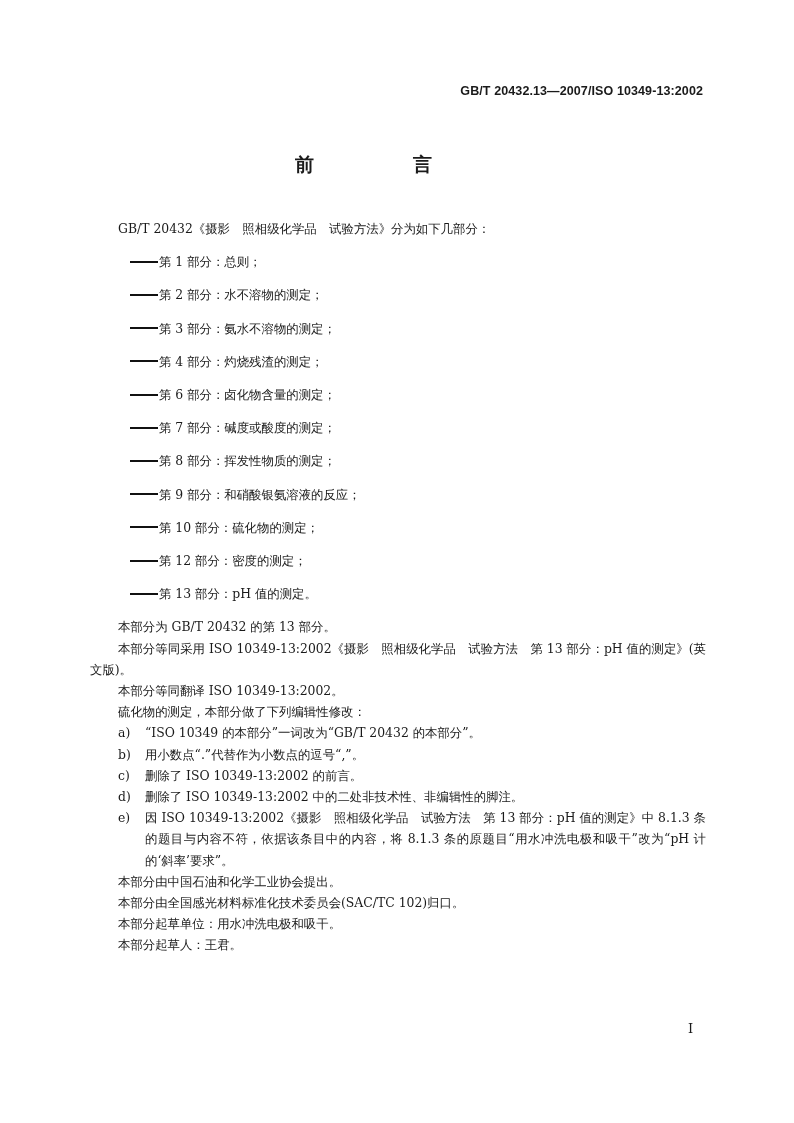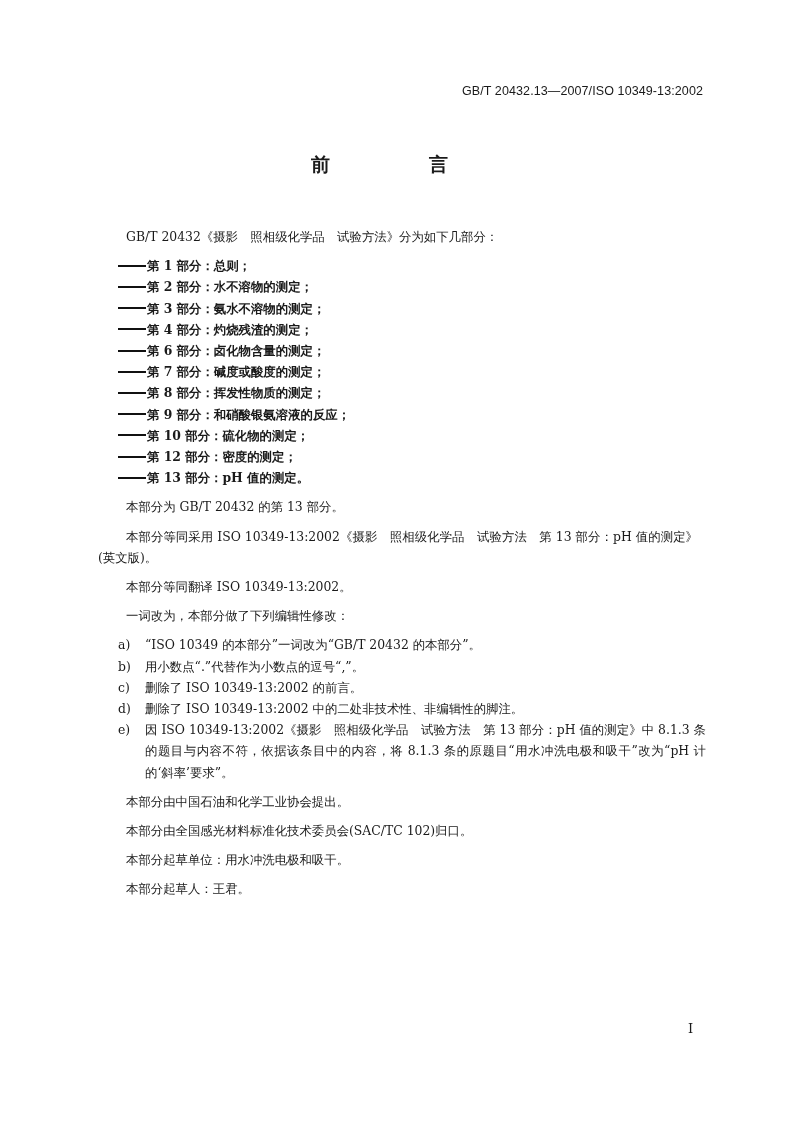--- a/index.html
+++ b/index.html
@@ -4,33 +4,33 @@
 <style>
   html, body { margin: 0; padding: 0; background: #ffffff; }
   body {
     width: 794px; height: 1123px; position: relative; overflow: hidden;
     font-family: "DejaVu Serif", "Liberation Serif", serif;
     color: #1a1a1a;
   }
   .header {
     position: absolute; top: 84px; right: 91px;
     font-family: "Liberation Sans", "DejaVu Sans", sans-serif;
-    font-weight: normal; font-size: 12.5px; letter-spacing: 0.1px;
+    font-weight: bold; font-size: 12.5px; letter-spacing: 0.1px;
   }
   .title {
-    position: absolute; top: 152px; left: 16px; width: 727px; text-align: center;
+    position: absolute; top: 152px; left: 0; width: 727px; text-align: center;
     font-family: "DejaVu Sans", sans-serif; font-weight: bold; font-size: 19px;
     letter-spacing: 40px; text-indent: 40px;
   }
   .body-text {
     position: absolute; top: 218px; left: 90px; width: 616px;
     font-size: 12.4px; line-height: 21.2px;
   }
-  .p { margin: 8px; text-indent: 28px; text-align: justify; }
-  .dash-item { margin: 0; padding-left: 28px; font-weight: bold; }
+  .p { margin: 0; text-indent: 28px; text-align: justify; }
+  .dash-item { margin: 12px; padding-left: 28px; }
   .dash { display: inline-block; width: 28px; border-top: 2px solid #111; vertical-align: middle; margin-right: 1px; position: relative; top: -1px; }
   .list-item { margin: 0; position: relative; padding-left: 55px; text-align: justify; }
   .list-item .lbl { position: absolute; left: 28px; top: 0; }
   .page-num {
     position: absolute; top: 1021px; left: 688px; font-size: 13px;
   }
 </style>
 </head>
 <body>
 
@@ -51,21 +51,21 @@
     <p class="dash-item"><span class="dash"></span><span>第 8 部分：挥发性物质的测定；</span></p>
     <p class="dash-item"><span class="dash"></span><span>第 9 部分：和硝酸银氨溶液的反应；</span></p>
     <p class="dash-item"><span class="dash"></span><span>第 10 部分：硫化物的测定；</span></p>
     <p class="dash-item"><span class="dash"></span><span>第 12 部分：密度的测定；</span></p>
     <p class="dash-item"><span class="dash"></span><span>第 13 部分：pH 值的测定。</span></p>
   </div>
 
   <p class="p">本部分为 GB/T 20432 的第 13 部分。</p>
   <p class="p">本部分等同采用 ISO 10349-13:2002《摄影　照相级化学品　试验方法　第 13 部分：pH 值的测定》(英文版)。</p>
   <p class="p">本部分等同翻译 ISO 10349-13:2002。</p>
-  <p class="p">一词改为，本部分做了下列编辑性修改：</p>
+  <p class="p">硫化物的测定，本部分做了下列编辑性修改：</p>
 
   <div>
     <p class="list-item"><span class="lbl">a)</span><span>“ISO 10349 的本部分”一词改为“GB/T 20432 的本部分”。</span></p>
     <p class="list-item"><span class="lbl">b)</span><span>用小数点“.”代替作为小数点的逗号“,”。</span></p>
     <p class="list-item"><span class="lbl">c)</span><span>删除了 ISO 10349-13:2002 的前言。</span></p>
     <p class="list-item"><span class="lbl">d)</span><span>删除了 ISO 10349-13:2002 中的二处非技术性、非编辑性的脚注。</span></p>
     <p class="list-item"><span class="lbl">e)</span><span>因 ISO 10349-13:2002《摄影　照相级化学品　试验方法　第 13 部分：pH 值的测定》中 8.1.3 条的题目与内容不符，依据该条目中的内容，将 8.1.3 条的原题目“用水冲洗电极和吸干”改为“pH 计的‘斜率’要求”。</span></p>
   </div>
 
   <p class="p">本部分由中国石油和化学工业协会提出。</p>

